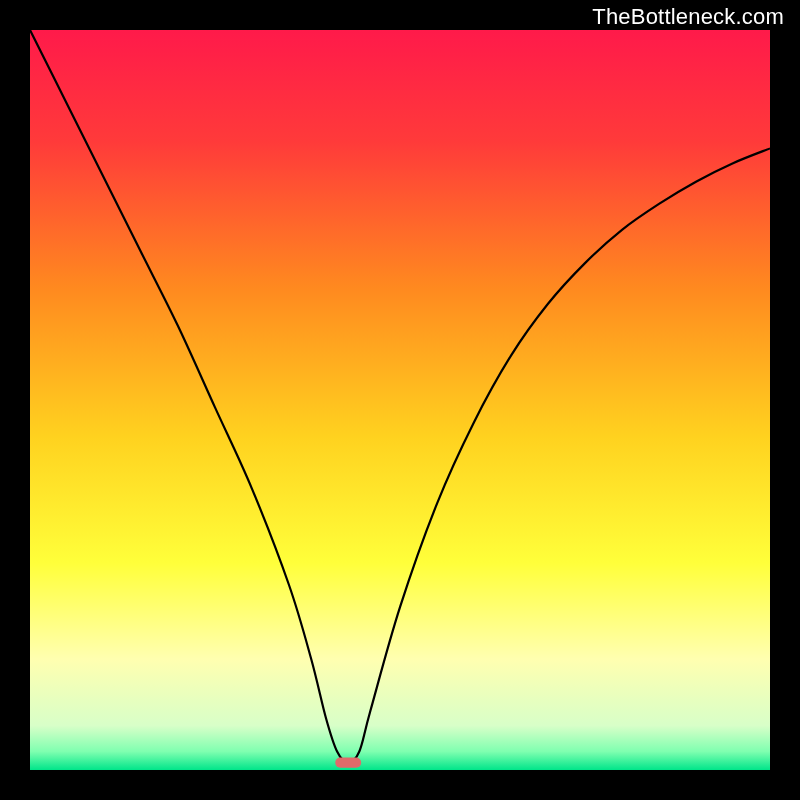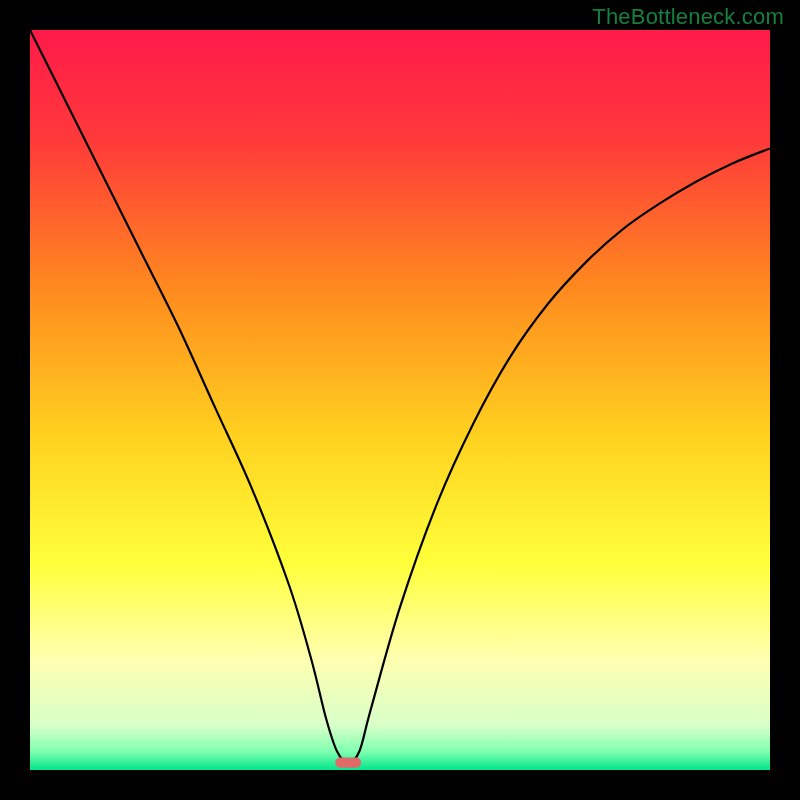--- a/index.html
+++ b/index.html
@@ -8,21 +8,21 @@
     width: 800px;
     height: 800px;
     background: #000;
     position: relative;
     font-family: Arial, sans-serif;
   }
   .watermark {
     position: absolute;
     top: 4px;
     right: 16px;
-    color: #15803d;
+    color: #ffffff;
     font-size: 22px;
     font-weight: 500;
     z-index: 10;
     letter-spacing: 0.2px;
   }
   .frame {
     position: absolute;
     left: 30px;
     top: 30px;
     width: 740px;

